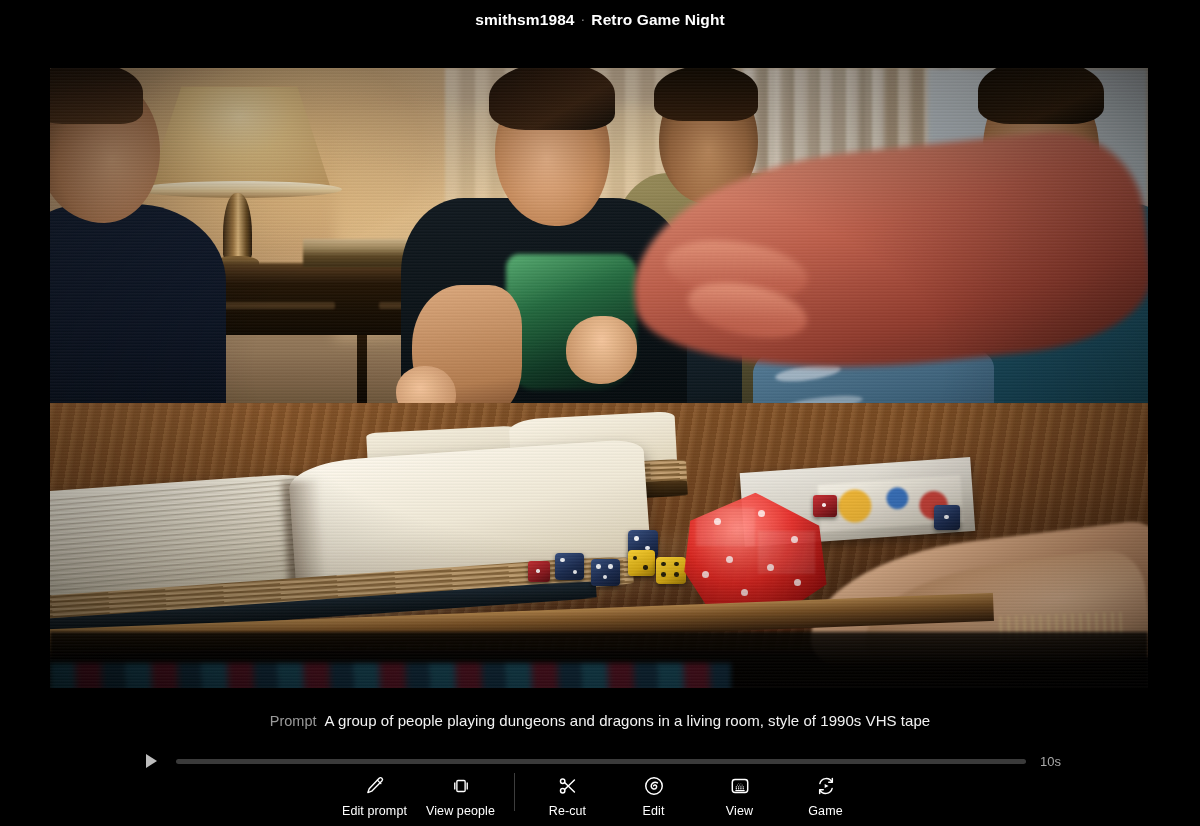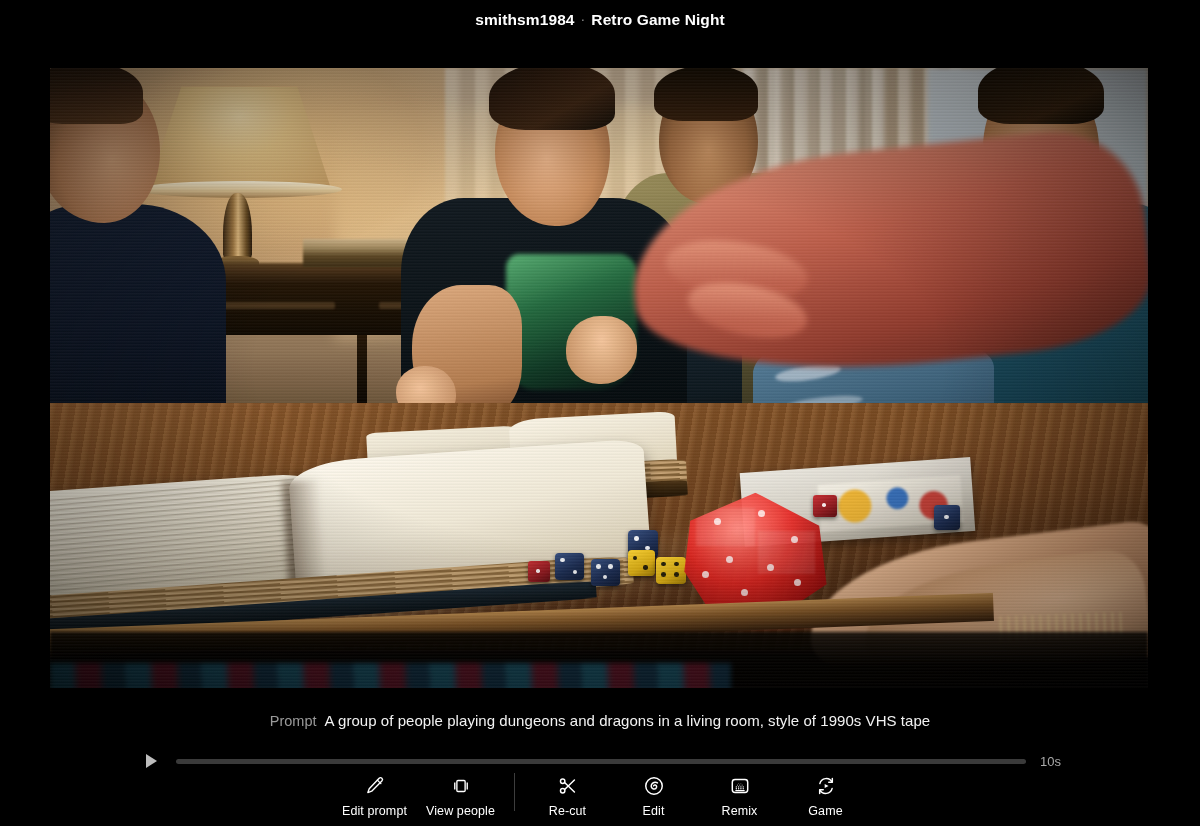--- a/index.html
+++ b/index.html
@@ -895,21 +895,21 @@
               <circle cx="15.5" cy="15" r=".75"></circle>
             <circle cx="9.2" cy="11" r=".6" opacity=".75"></circle>
               <circle cx="11.8" cy="11" r=".6" opacity=".75"></circle>
               <circle cx="14.3" cy="11" r=".6" opacity=".75"></circle>
             <circle cx="10.5" cy="9.2" r=".5" opacity=".5"></circle>
               <circle cx="13" cy="9.2" r=".5" opacity=".5"></circle>
             <rect x="6.8" y="16.4" width="10.4" height="1.3" rx=".6"></rect>
           </g>
         </svg>
       </span>
-      <span class="lbl">Remix</span>
+      <span class="lbl">View</span>
     </div>
 
     <div class="action">
       <span class="ico">
         <svg width="22" height="22" viewBox="0 0 24 24" fill="none" stroke="currentColor" stroke-width="1.6" stroke-linecap="round" stroke-linejoin="round">
           <path d="M5.3 9.4A7.2 7.2 0 0 1 18.6 7.6"></path>
           <path d="M18.7 14.6A7.2 7.2 0 0 1 5.4 16.4"></path>
           <path d="M18.9 3.9v3.9h-3.9"></path>
           <path d="M5.1 20.1v-3.9H9"></path>
           <path d="M10.6 9.9l4.2 2.1-4.2 2.1z" fill="currentColor" stroke="none"></path>

